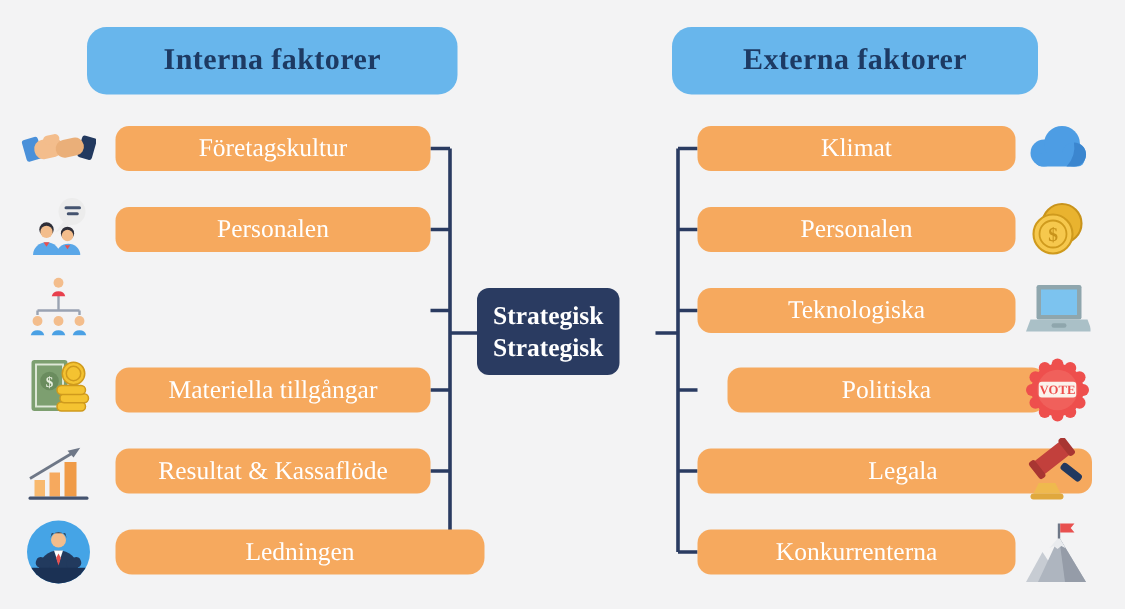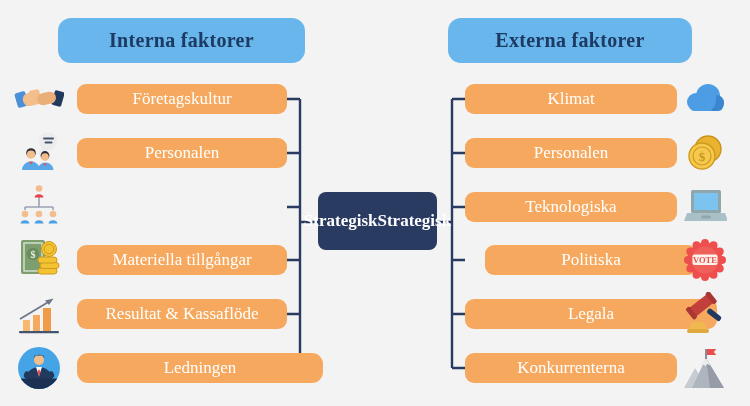--- a/index.html
+++ b/index.html
@@ -16,24 +16,24 @@
     display:flex; align-items:center; justify-content:center;
   }
   .bar {
     position:absolute; height:30px; z-index:2;
     background:#f6a95e; border-radius:9px;
     color:#ffffff; font-size:17px;
     display:flex; align-items:center; justify-content:center;
     white-space:nowrap;
   }
   .center-box {
-    position:absolute; left:318px; top:192px; width:119px; height:58px; z-index:3;
+    position:absolute; left:318px; top:192px; width:95px; height:58px; z-index:3;
     background:#2a3b61; border-radius:8px;
     color:#ffffff; font-weight:bold; font-size:17px; line-height:1.25;
-    display:flex; align-items:center; justify-content:center;
+    display:flex; flex-direction:column; align-items:center; justify-content:center;
     text-align:center;
   }
   .icon { position:absolute; z-index:2; }
   .icon svg { display:block; }
 </style>
 </head>
 <body>
 
 <div class="canvas">
 
@@ -55,21 +55,21 @@
   <div class="bar" style="left:77px; top:138px; width:210px;">Personalen</div>
   <div class="bar" style="left:77px; top:84px;  width:210px;">Företagskultur</div>
   <div class="bar" style="left:77px; top:245px; width:210px;">Materiella tillgångar</div>
   <div class="bar" style="left:77px; top:299px; width:210px;">Resultat &amp; Kassaflöde</div>
   <div class="bar" style="left:77px; top:353px; width:246px;border-radius:11px;">Ledningen</div>
 
   <div class="bar" style="left:465px; top:84px;  width:212px;">Klimat</div>
   <div class="bar" style="left:465px; top:138px; width:212px;">Personalen</div>
   <div class="bar" style="left:465px; top:192px; width:212px;">Teknologiska</div>
   <div class="bar" style="left:465px; top:245px; width:212px;margin-left:20px;">Politiska</div>
-  <div class="bar" style="left:465px; top:299px; width:252px;">Legala</div>
+  <div class="bar" style="left:465px; top:299px; width:252px;padding-left:11px;">Legala</div>
   <div class="bar" style="left:465px; top:353px; width:212px;">Konkurrenterna</div>
 
   <div class="icon" style="left:14px; top:76px;">
     <svg width="50" height="46" viewBox="0 0 50 46">
       <rect x="2" y="16" width="11" height="15" rx="2" fill="#4a90d9" transform="rotate(-16 7.5 23.5)"></rect>
       <rect x="39" y="15" width="10" height="15" rx="2" fill="#22395f" transform="rotate(16 44 22.5)"></rect>
       <g transform="rotate(-12 25 23)">
         <rect x="9" y="15" width="19" height="13" rx="6" fill="#f3bd8c"></rect>
         <rect x="23" y="18" width="19" height="12" rx="6" fill="#eaaf79"></rect>
         <rect x="16" y="13" width="11" height="6" rx="3" fill="#f3bd8c"></rect>

